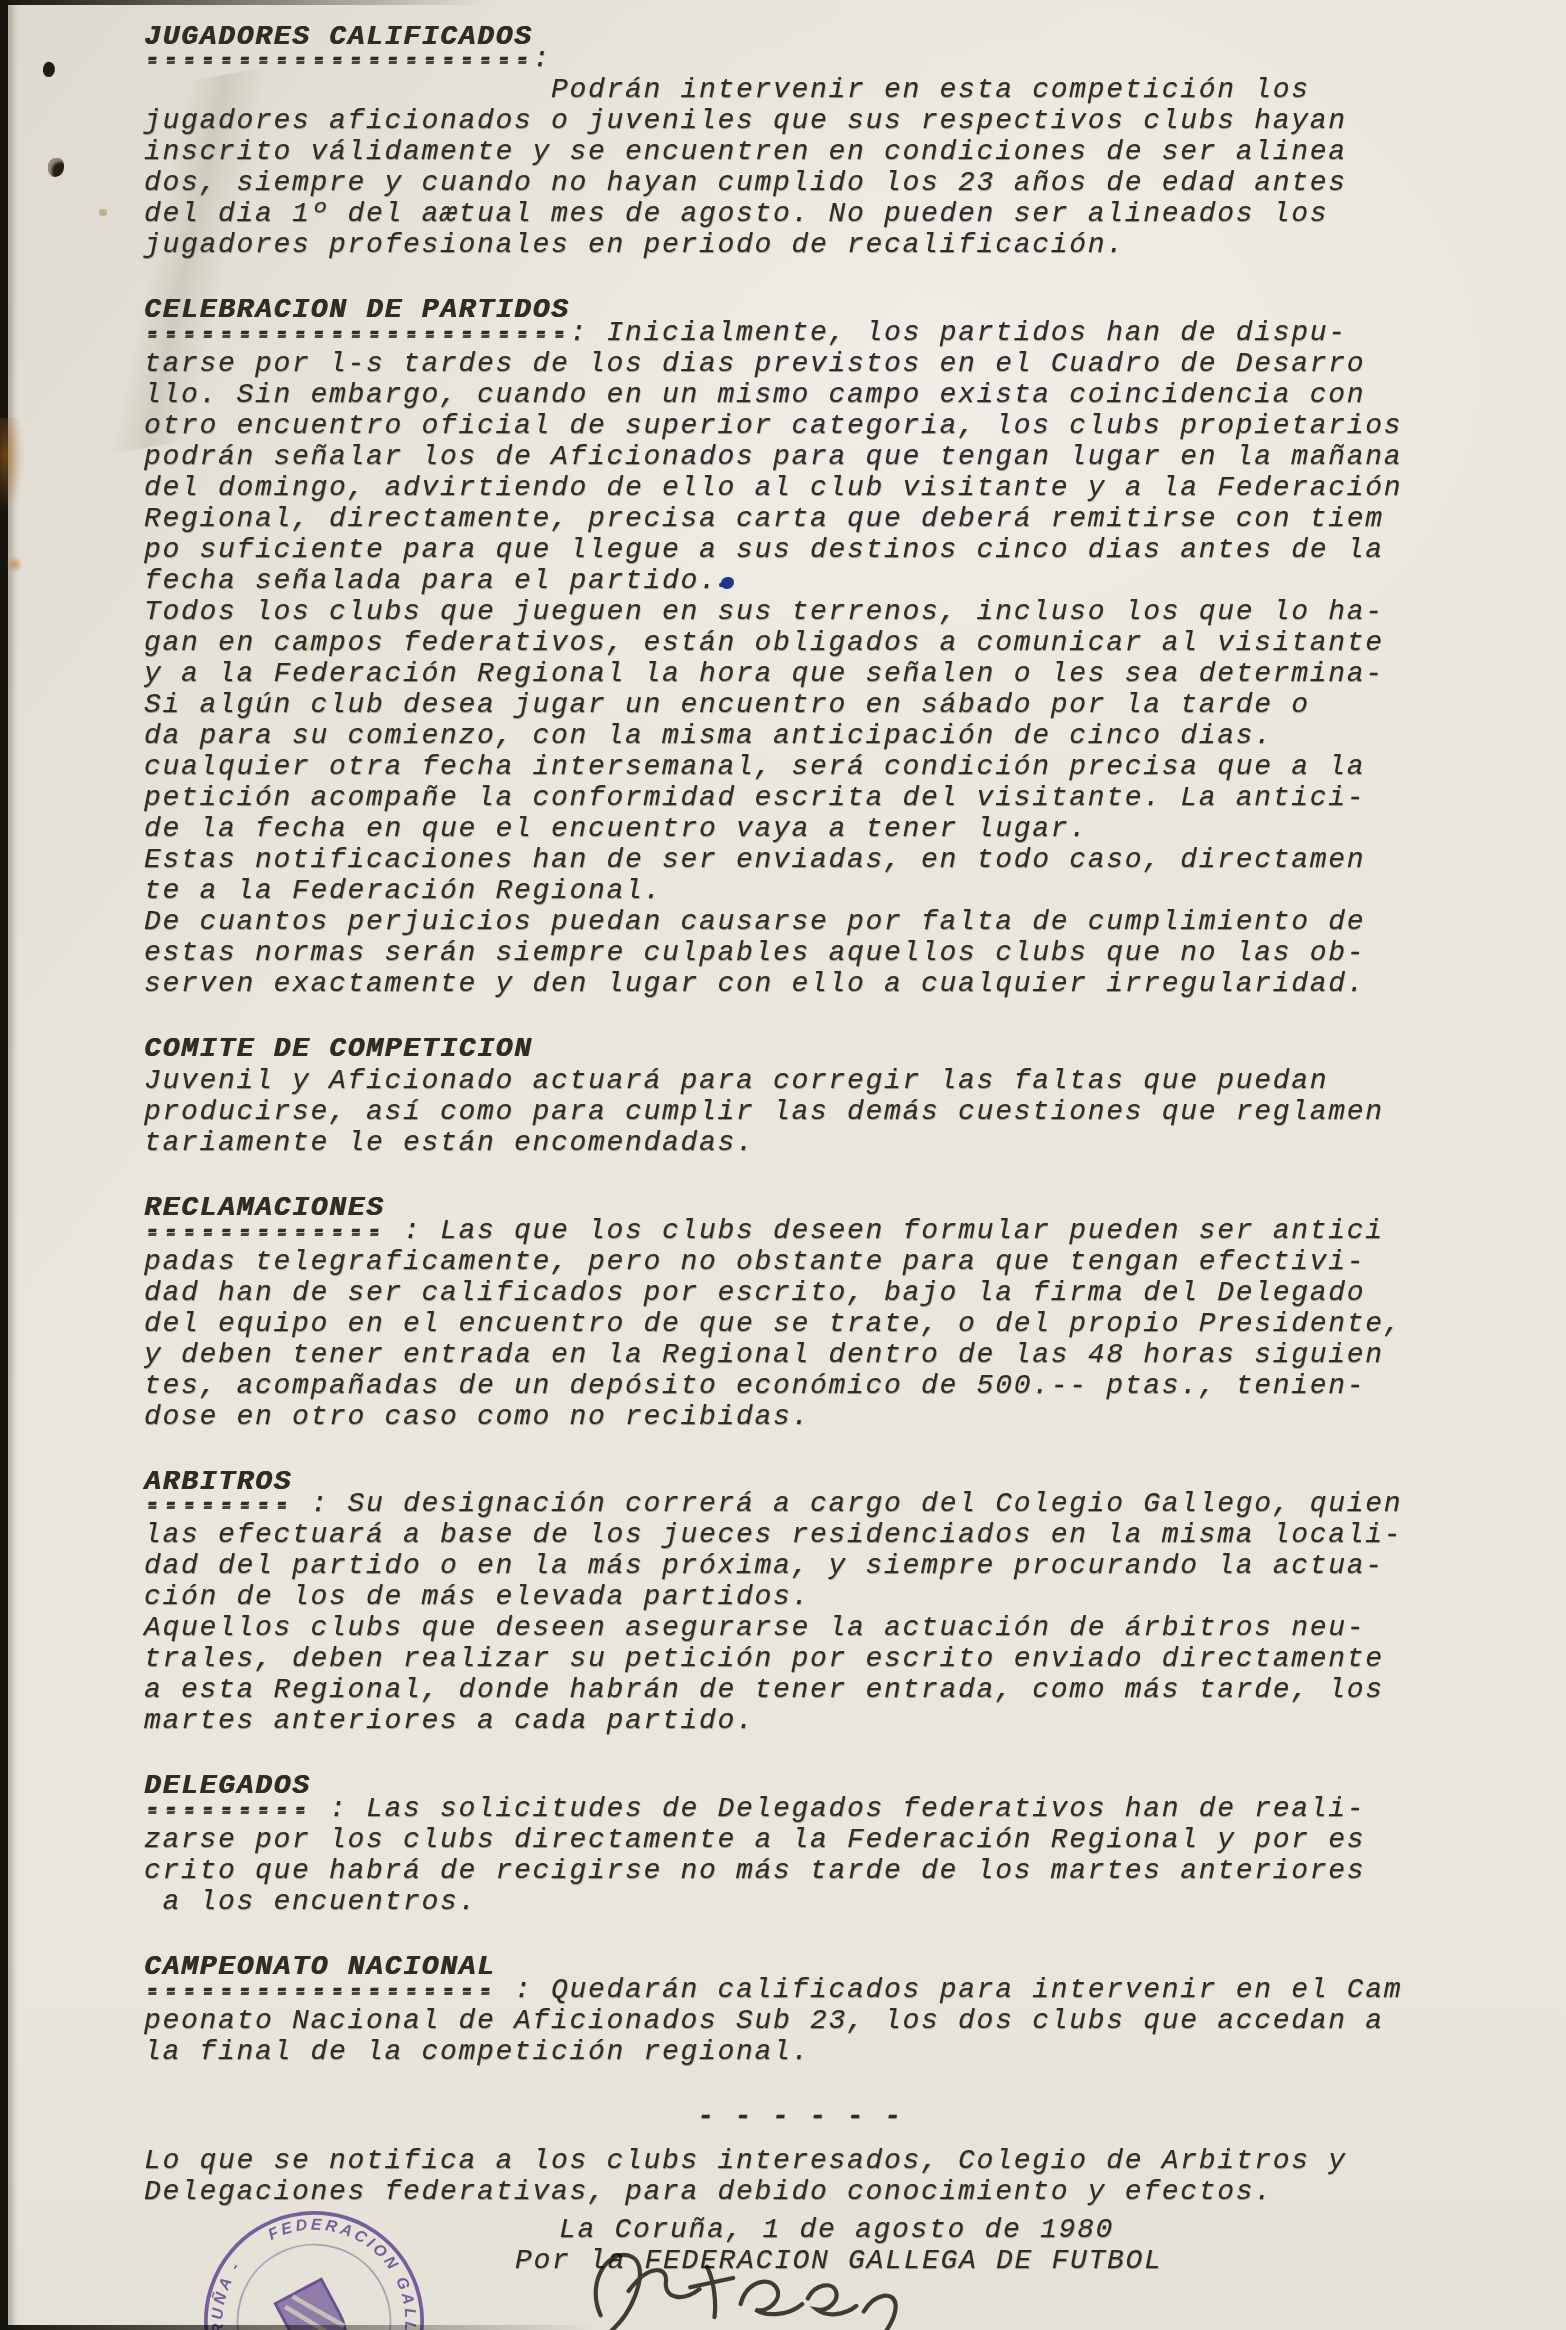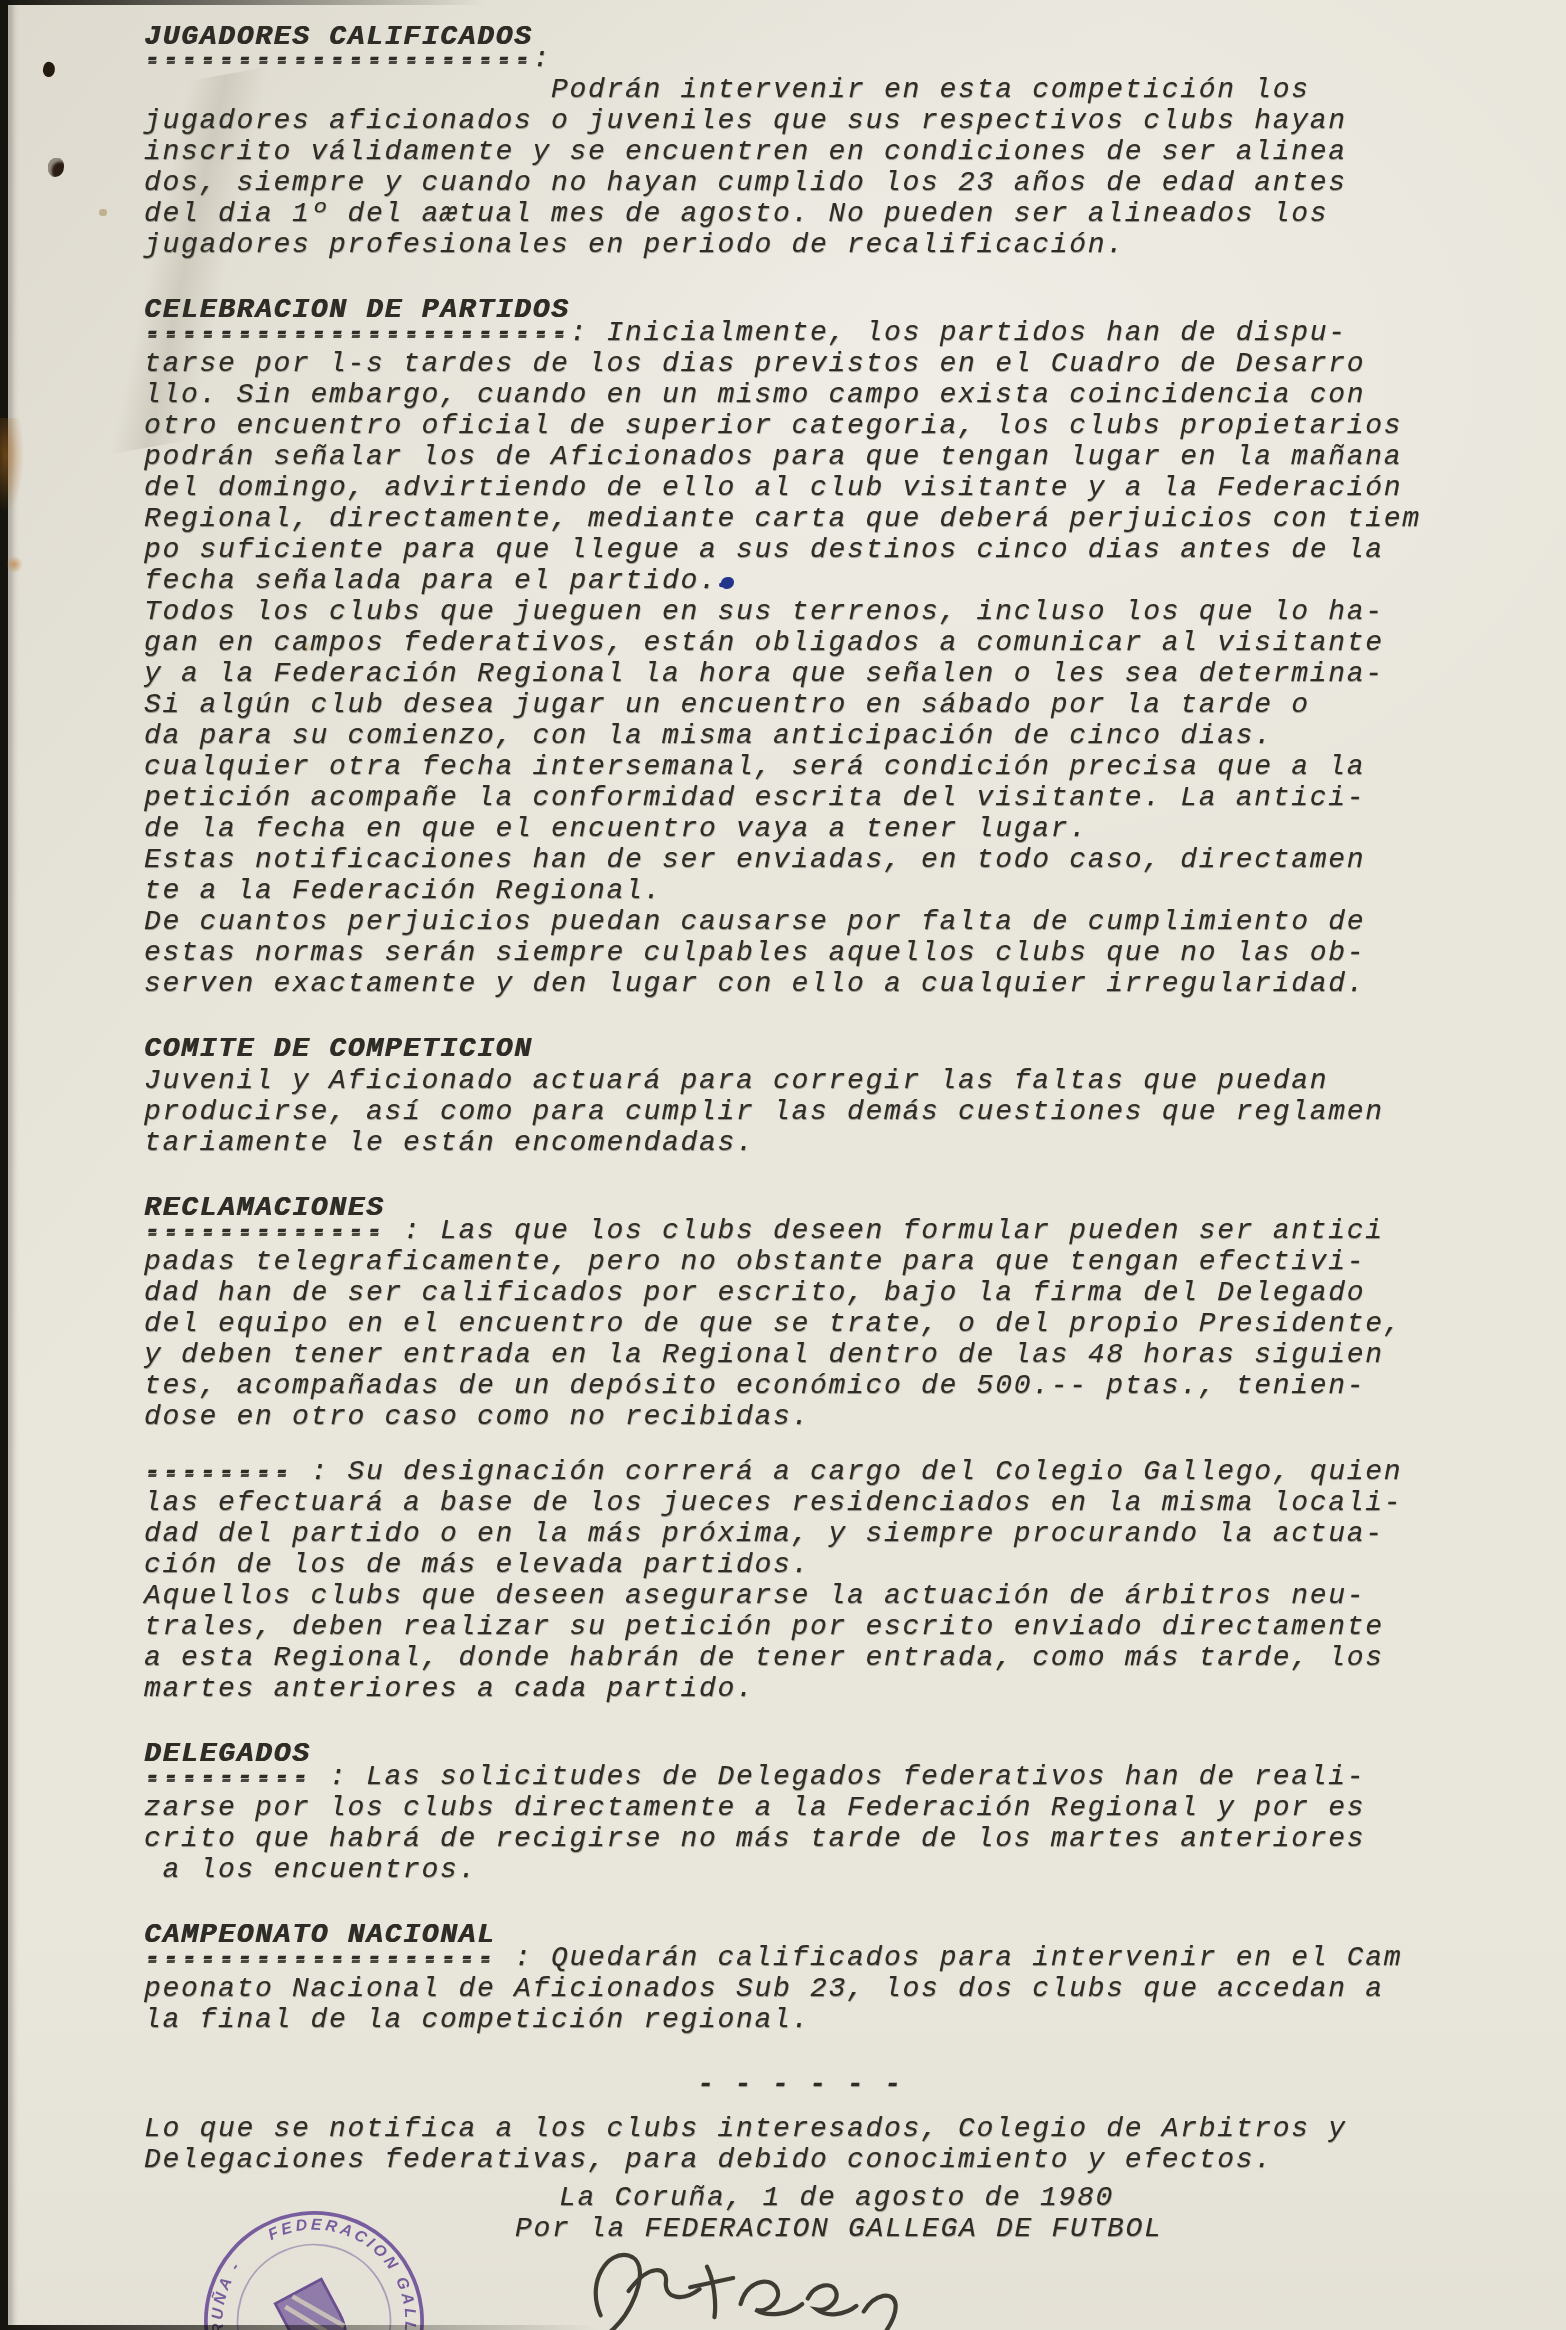--- a/index.html
+++ b/index.html
@@ -82,21 +82,21 @@
           <div class="line">jugadores profesionales en periodo de recalificación.</div>
         </section>
         <section class="section">
           <div class="title">CELEBRACION DE PARTIDOS</div>
           <div class="line dashline"><span class="dashes">-----------------------</span><span>: Inicialmente, los partidos han de dispu-</span></div>
           <div class="line">tarse por l-s tardes de los dias previstos en el Cuadro de Desarro</div>
           <div class="line">llo. Sin embargo, cuando en un mismo campo exista coincidencia con</div>
           <div class="line">otro encuentro oficial de superior categoria, los clubs propietarios</div>
           <div class="line">podrán señalar los de Aficionados para que tengan lugar en la mañana</div>
           <div class="line">del domingo, advirtiendo de ello al club visitante y a la Federación</div>
-          <div class="line">Regional, directamente, mediante carta que deberá perjuicios con tiem</div>
+          <div class="line">Regional, directamente, precisa carta que deberá remitirse con tiem</div>
           <div class="line">po suficiente para que llegue a sus destinos cinco dias antes de la</div>
           <div class="line">fecha señalada para el partido.<span class="blue-dot"></span></div>
           <div class="line">Todos los clubs que jueguen en sus terrenos, incluso los que lo ha-</div>
           <div class="line">gan en campos federativos, están obligados a comunicar al visitante</div>
           <div class="line">y a la Federación Regional la hora que señalen o les sea determina-</div>
           <div class="line">Si algún club desea jugar un encuentro en sábado por la tarde o</div>
           <div class="line">da para su comienzo, con la misma anticipación de cinco dias.</div>
           <div class="line">cualquier otra fecha intersemanal, será condición precisa que a la</div>
           <div class="line">petición acompañe la conformidad escrita del visitante. La antici-</div>
           <div class="line">de la fecha en que el encuentro vaya a tener lugar.</div>
@@ -116,20 +116,21 @@
           <div class="title">RECLAMACIONES</div>
           <div class="line dashline"><span class="dashes">-------------</span><span> : Las que los clubs deseen formular pueden ser antici</span></div>
           <div class="line">padas telegraficamente, pero no obstante para que tengan efectivi-</div>
           <div class="line">dad han de ser calificados por escrito, bajo la firma del Delegado</div>
           <div class="line">del equipo en el encuentro de que se trate, o del propio Presidente,</div>
           <div class="line">y deben tener entrada en la Regional dentro de las 48 horas siguien</div>
           <div class="line">tes, acompañadas de un depósito económico de 500.-- ptas., tenien-</div>
           <div class="line">dose en otro caso como no recibidas.</div>
         </section>
         <section class="section">
+          <div class="title">ARBITROS</div>
           <div class="line dashline"><span class="dashes">--------</span><span> : Su designación correrá a cargo del Colegio Gallego, quien</span></div>
           <div class="line">las efectuará a base de los jueces residenciados en la misma locali-</div>
           <div class="line">dad del partido o en la más próxima, y siempre procurando la actua-</div>
           <div class="line">ción de los de más elevada partidos.</div>
           <div class="line">Aquellos clubs que deseen asegurarse la actuación de árbitros neu-</div>
           <div class="line">trales, deben realizar su petición por escrito enviado directamente</div>
           <div class="line">a esta Regional, donde habrán de tener entrada, como más tarde, los</div>
           <div class="line">martes anteriores a cada partido.</div>
         </section>
         <section class="section">

